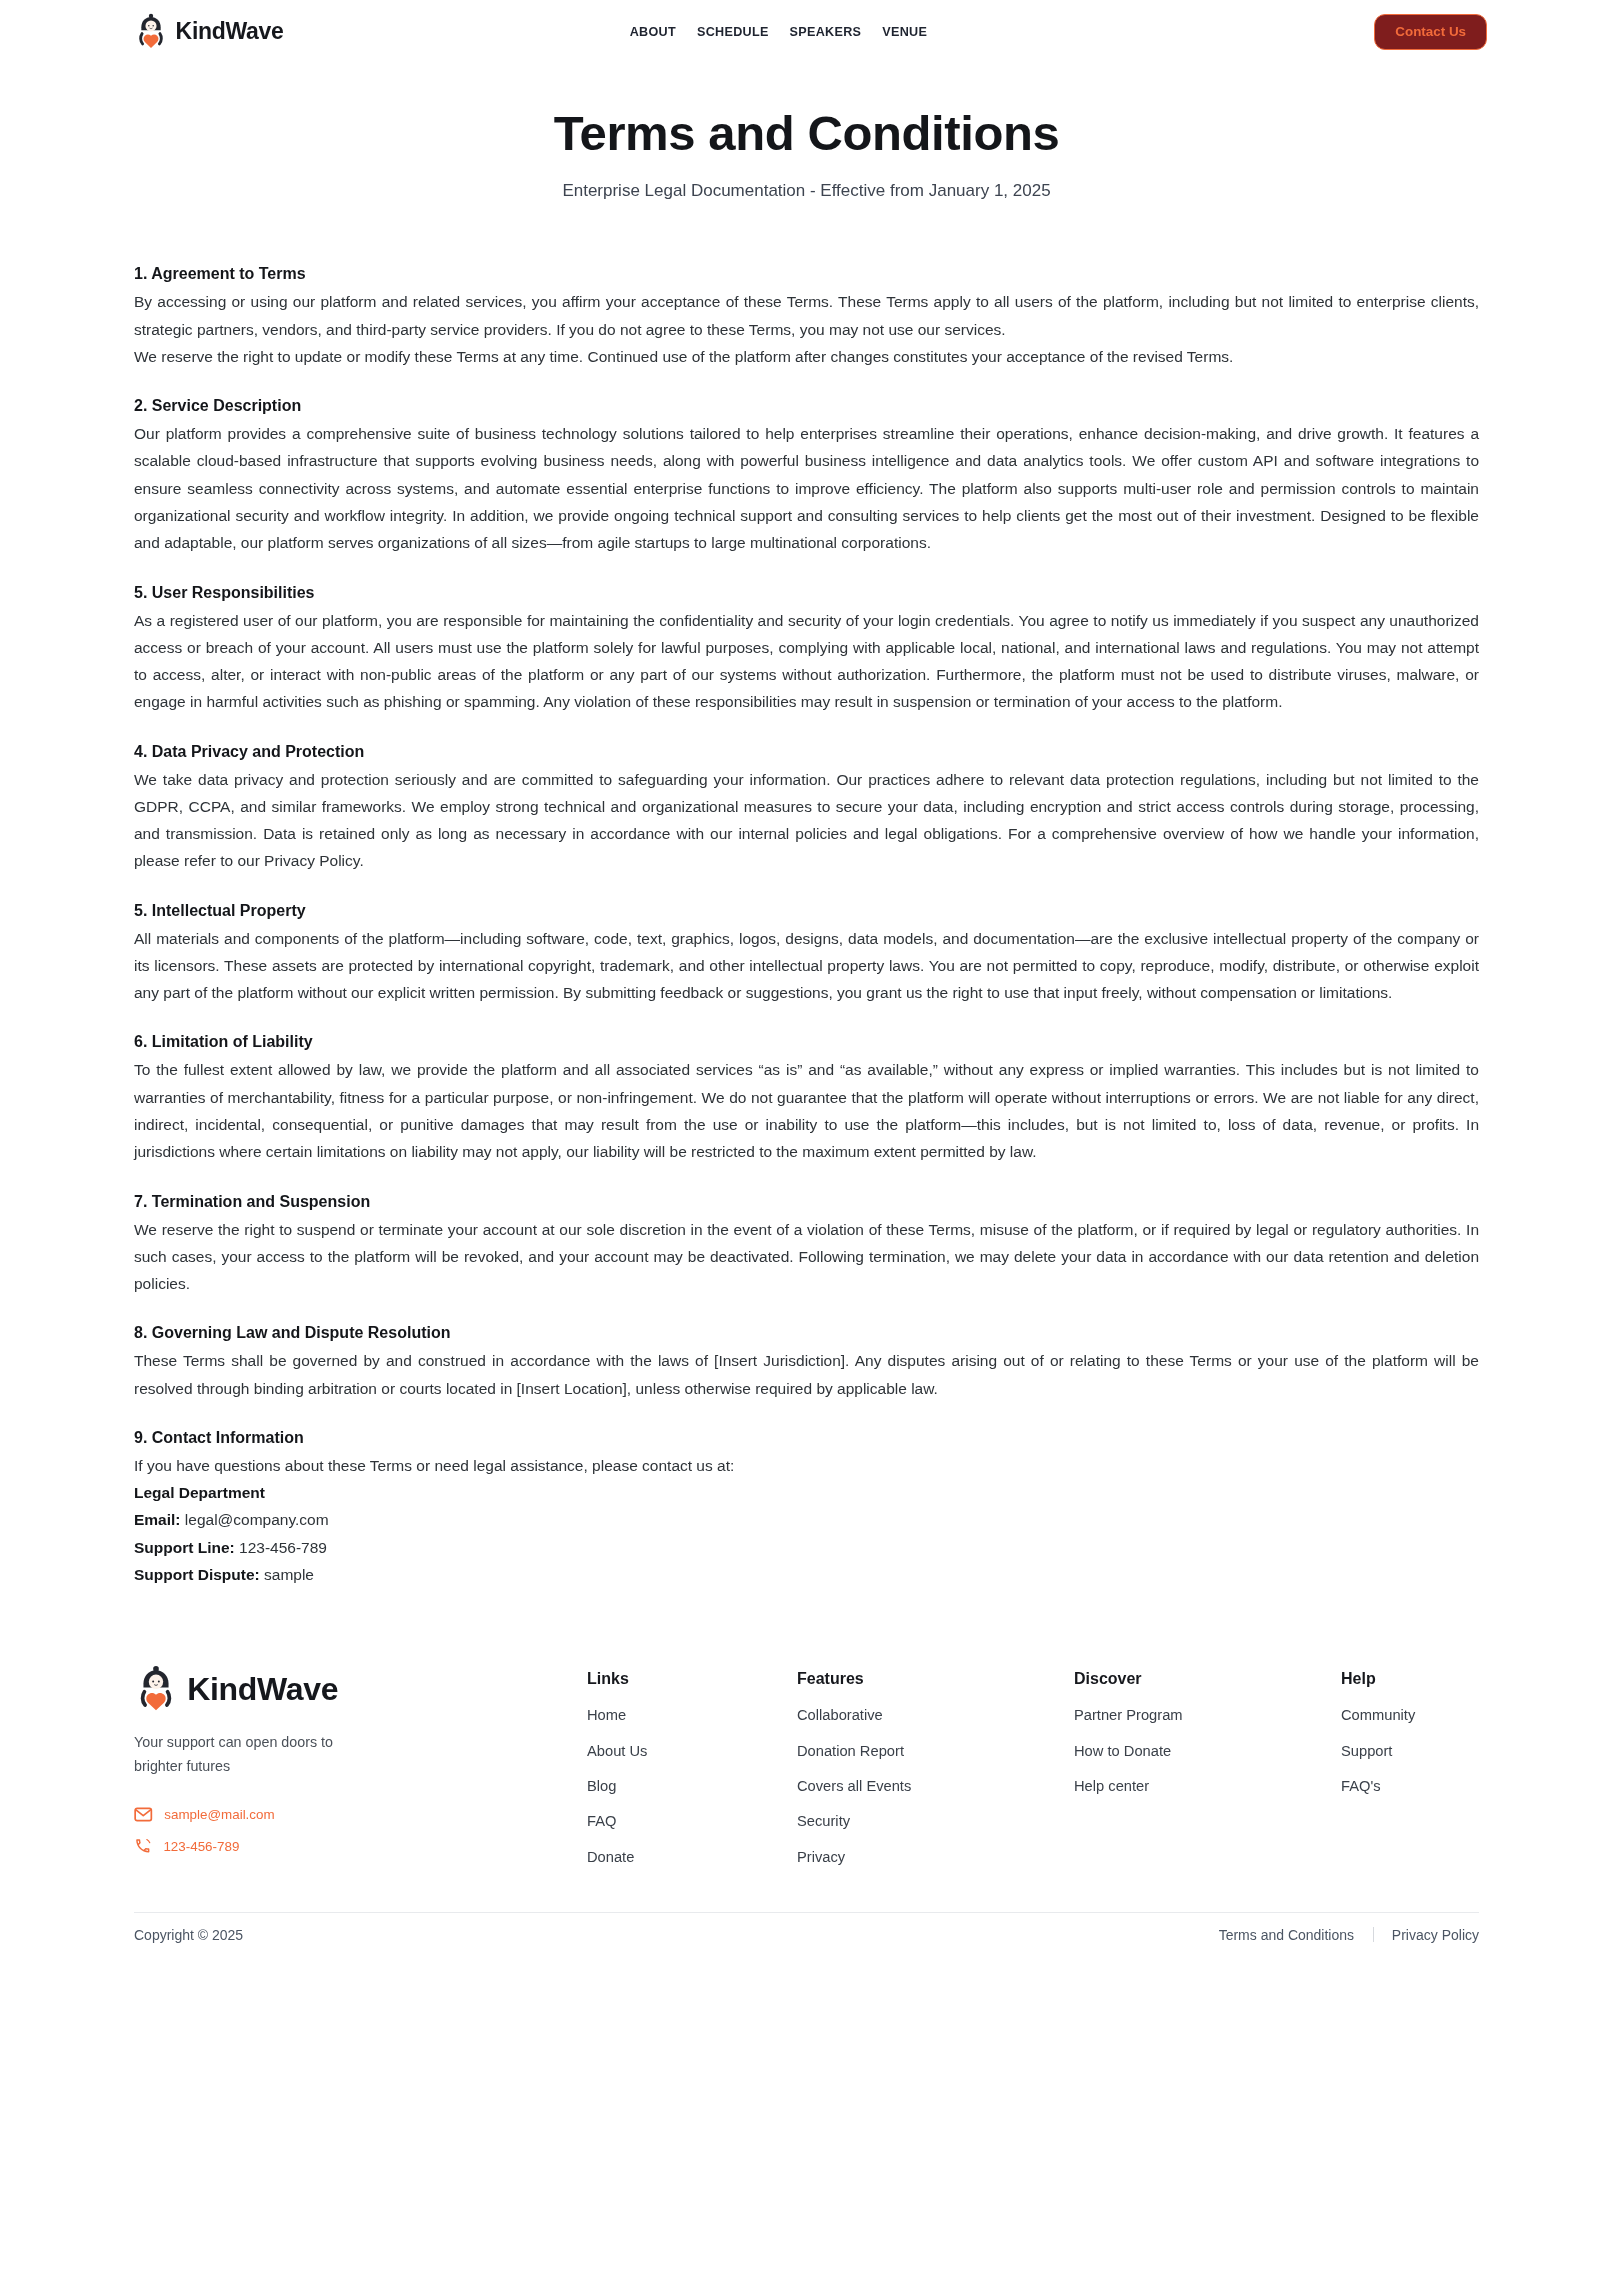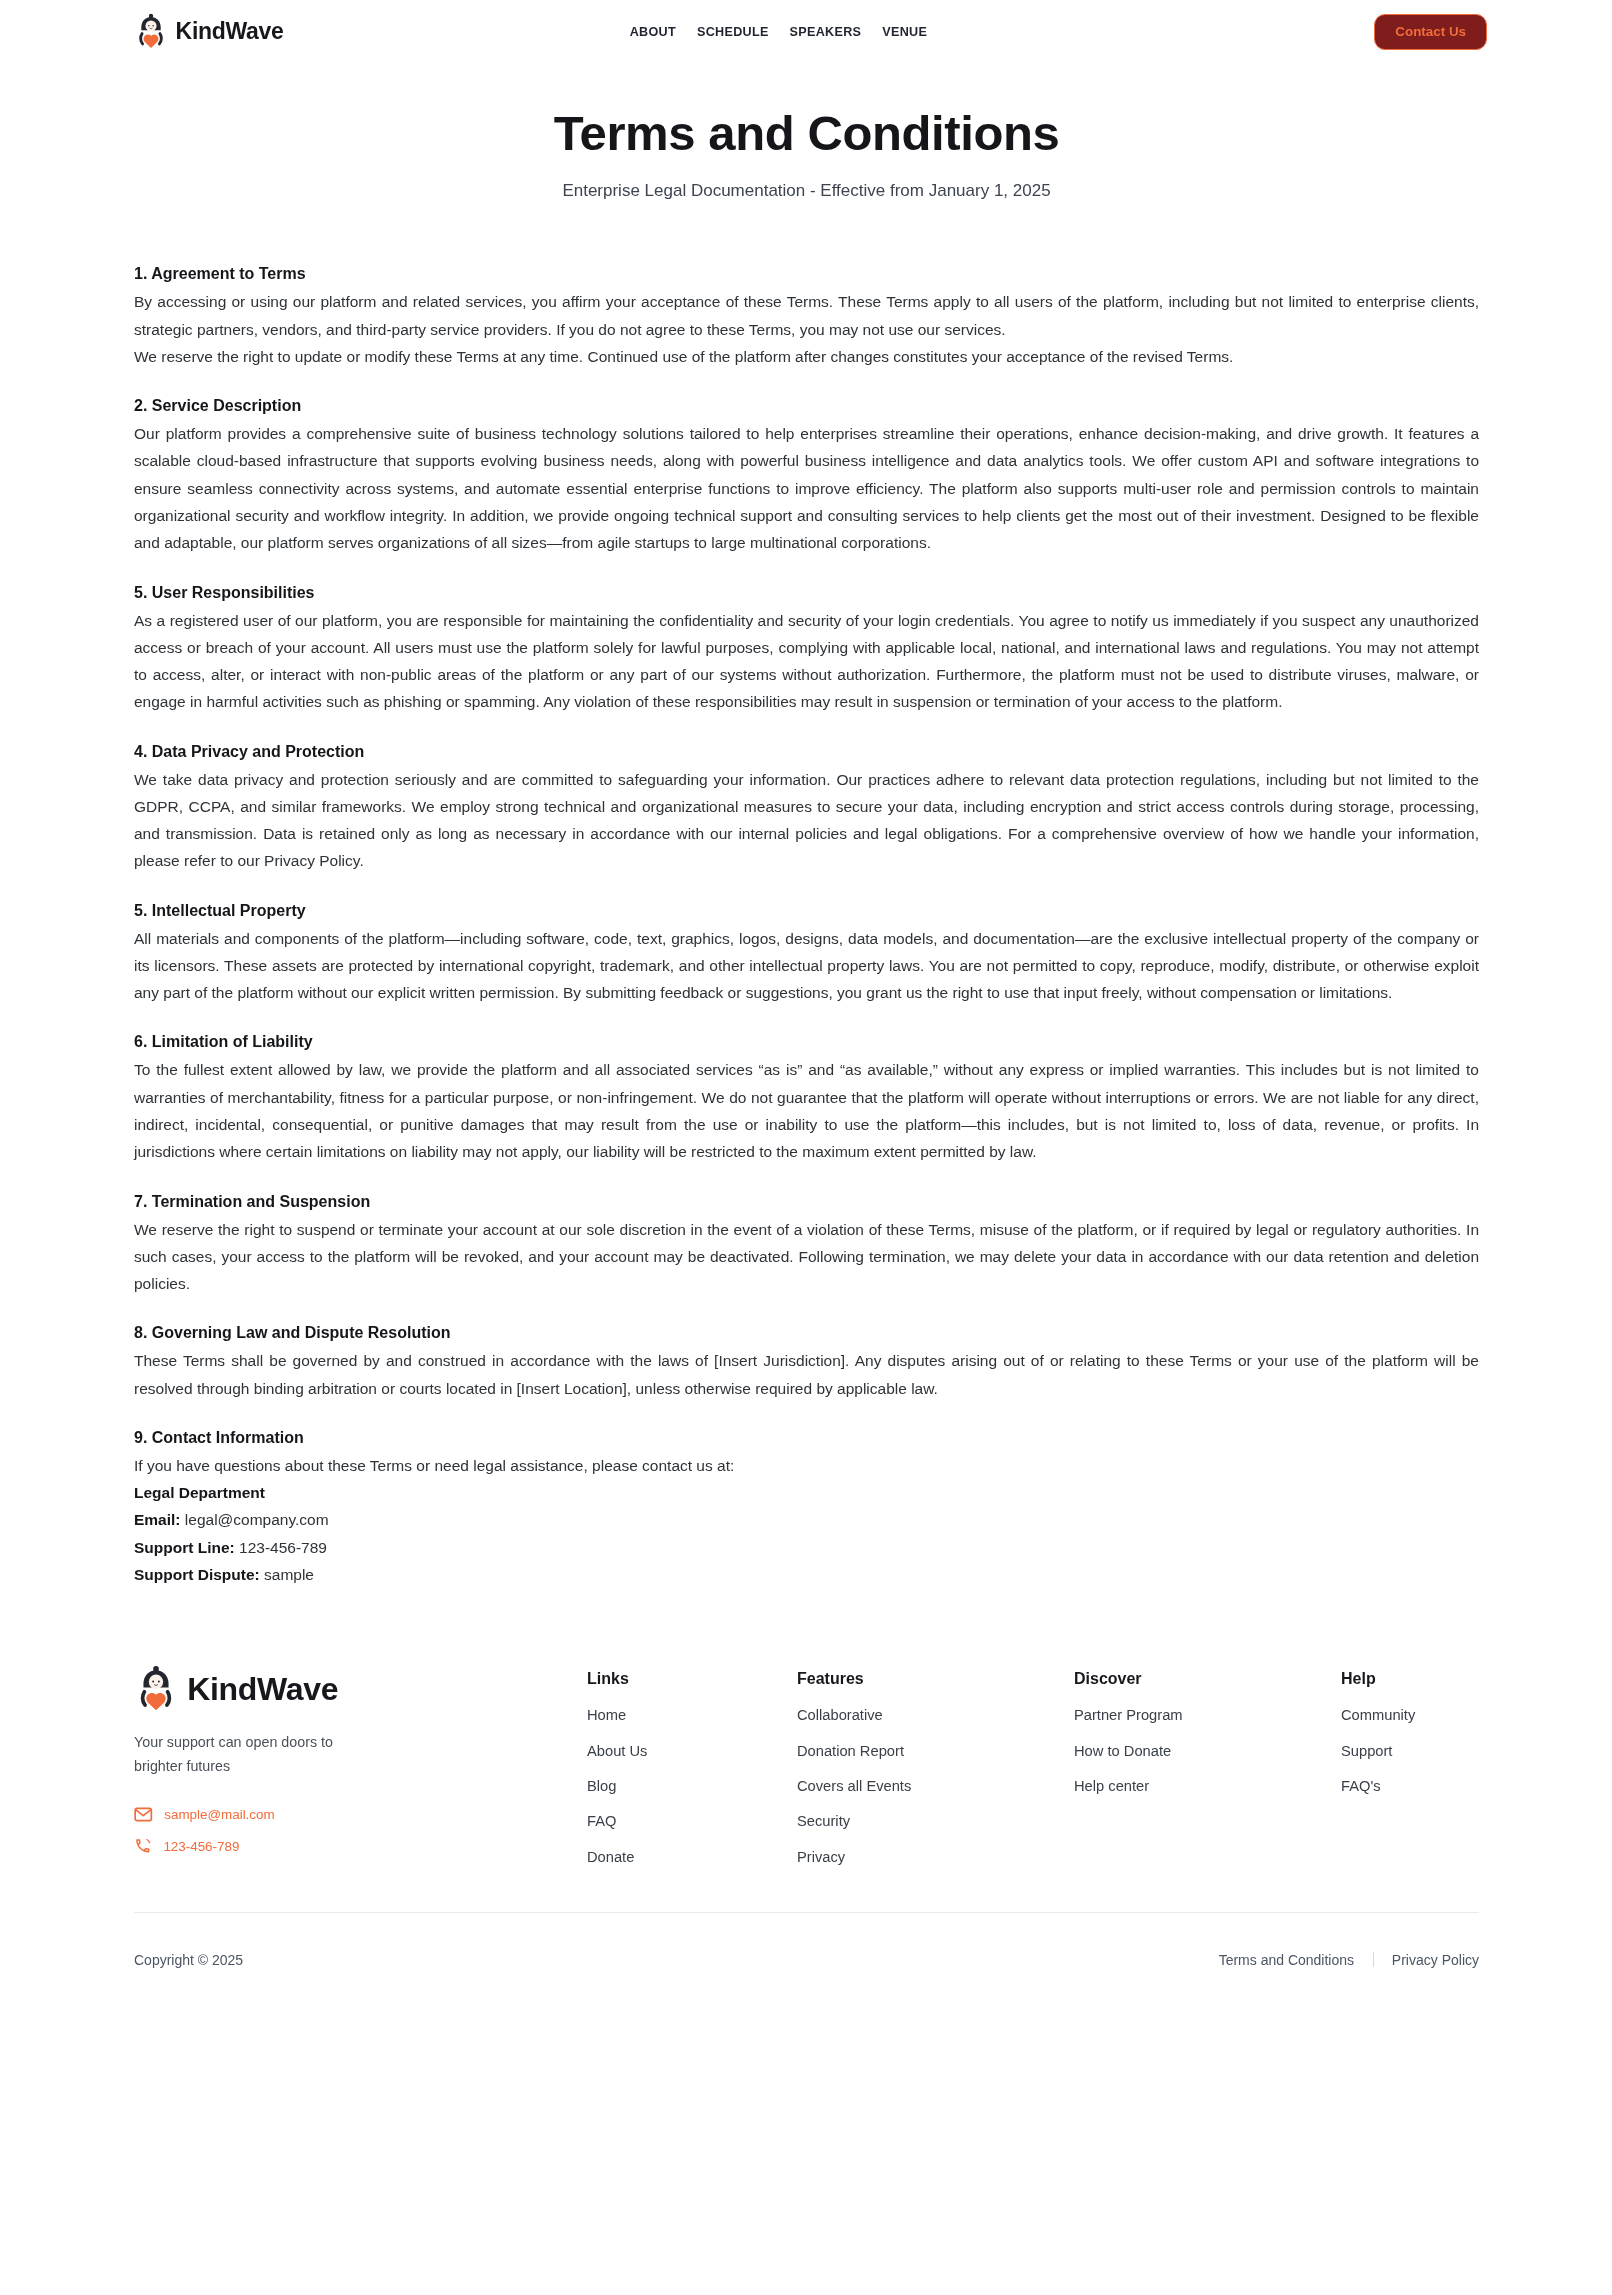--- a/index.html
+++ b/index.html
@@ -39,21 +39,21 @@
   .f-contact-row { display:flex; align-items:center; gap:11.8px; margin-top:15px; color:var(--accent); font-size:13.4px; cursor:pointer; }
   .f-cols { flex:1; display:flex; margin-left:99px; padding-top:5px; }
   .f-col { width:210px; }
   .f-col:nth-child(2){ width:277px; }
   .f-col:nth-child(3){ width:267px; }
   .f-col:last-child { flex:1; }
   .f-col h4 { font-size:16px; font-weight:700; color:#16181d; margin:0 0 2px; }
   .f-col a { display:block; margin-top:19.3px; font-size:14.7px; color:#3a4049; text-decoration:none; cursor:pointer; }
 
   
-  .bottom-bar { margin:47px 134px 0; border-top:0.8px solid #e8eaed; padding:39px 0 39px; display:flex;
+  .bottom-bar { margin:47px 134px 0; border-top:0.8px solid #e8eaed; padding:14px 0 39px; display:flex;
                 justify-content:space-between; align-items:center; font-size:14px; color:#4b5563; }
   .legal-links { display:flex; align-items:center; gap:18.5px; }
   .legal-links a { color:#4b5563; text-decoration:none; cursor:pointer; }
   .vdiv { width:0.8px; height:15px; background:#d6d9de; }
 
   svg { display:block; }
 </style>
 </head>
 <body>
 

